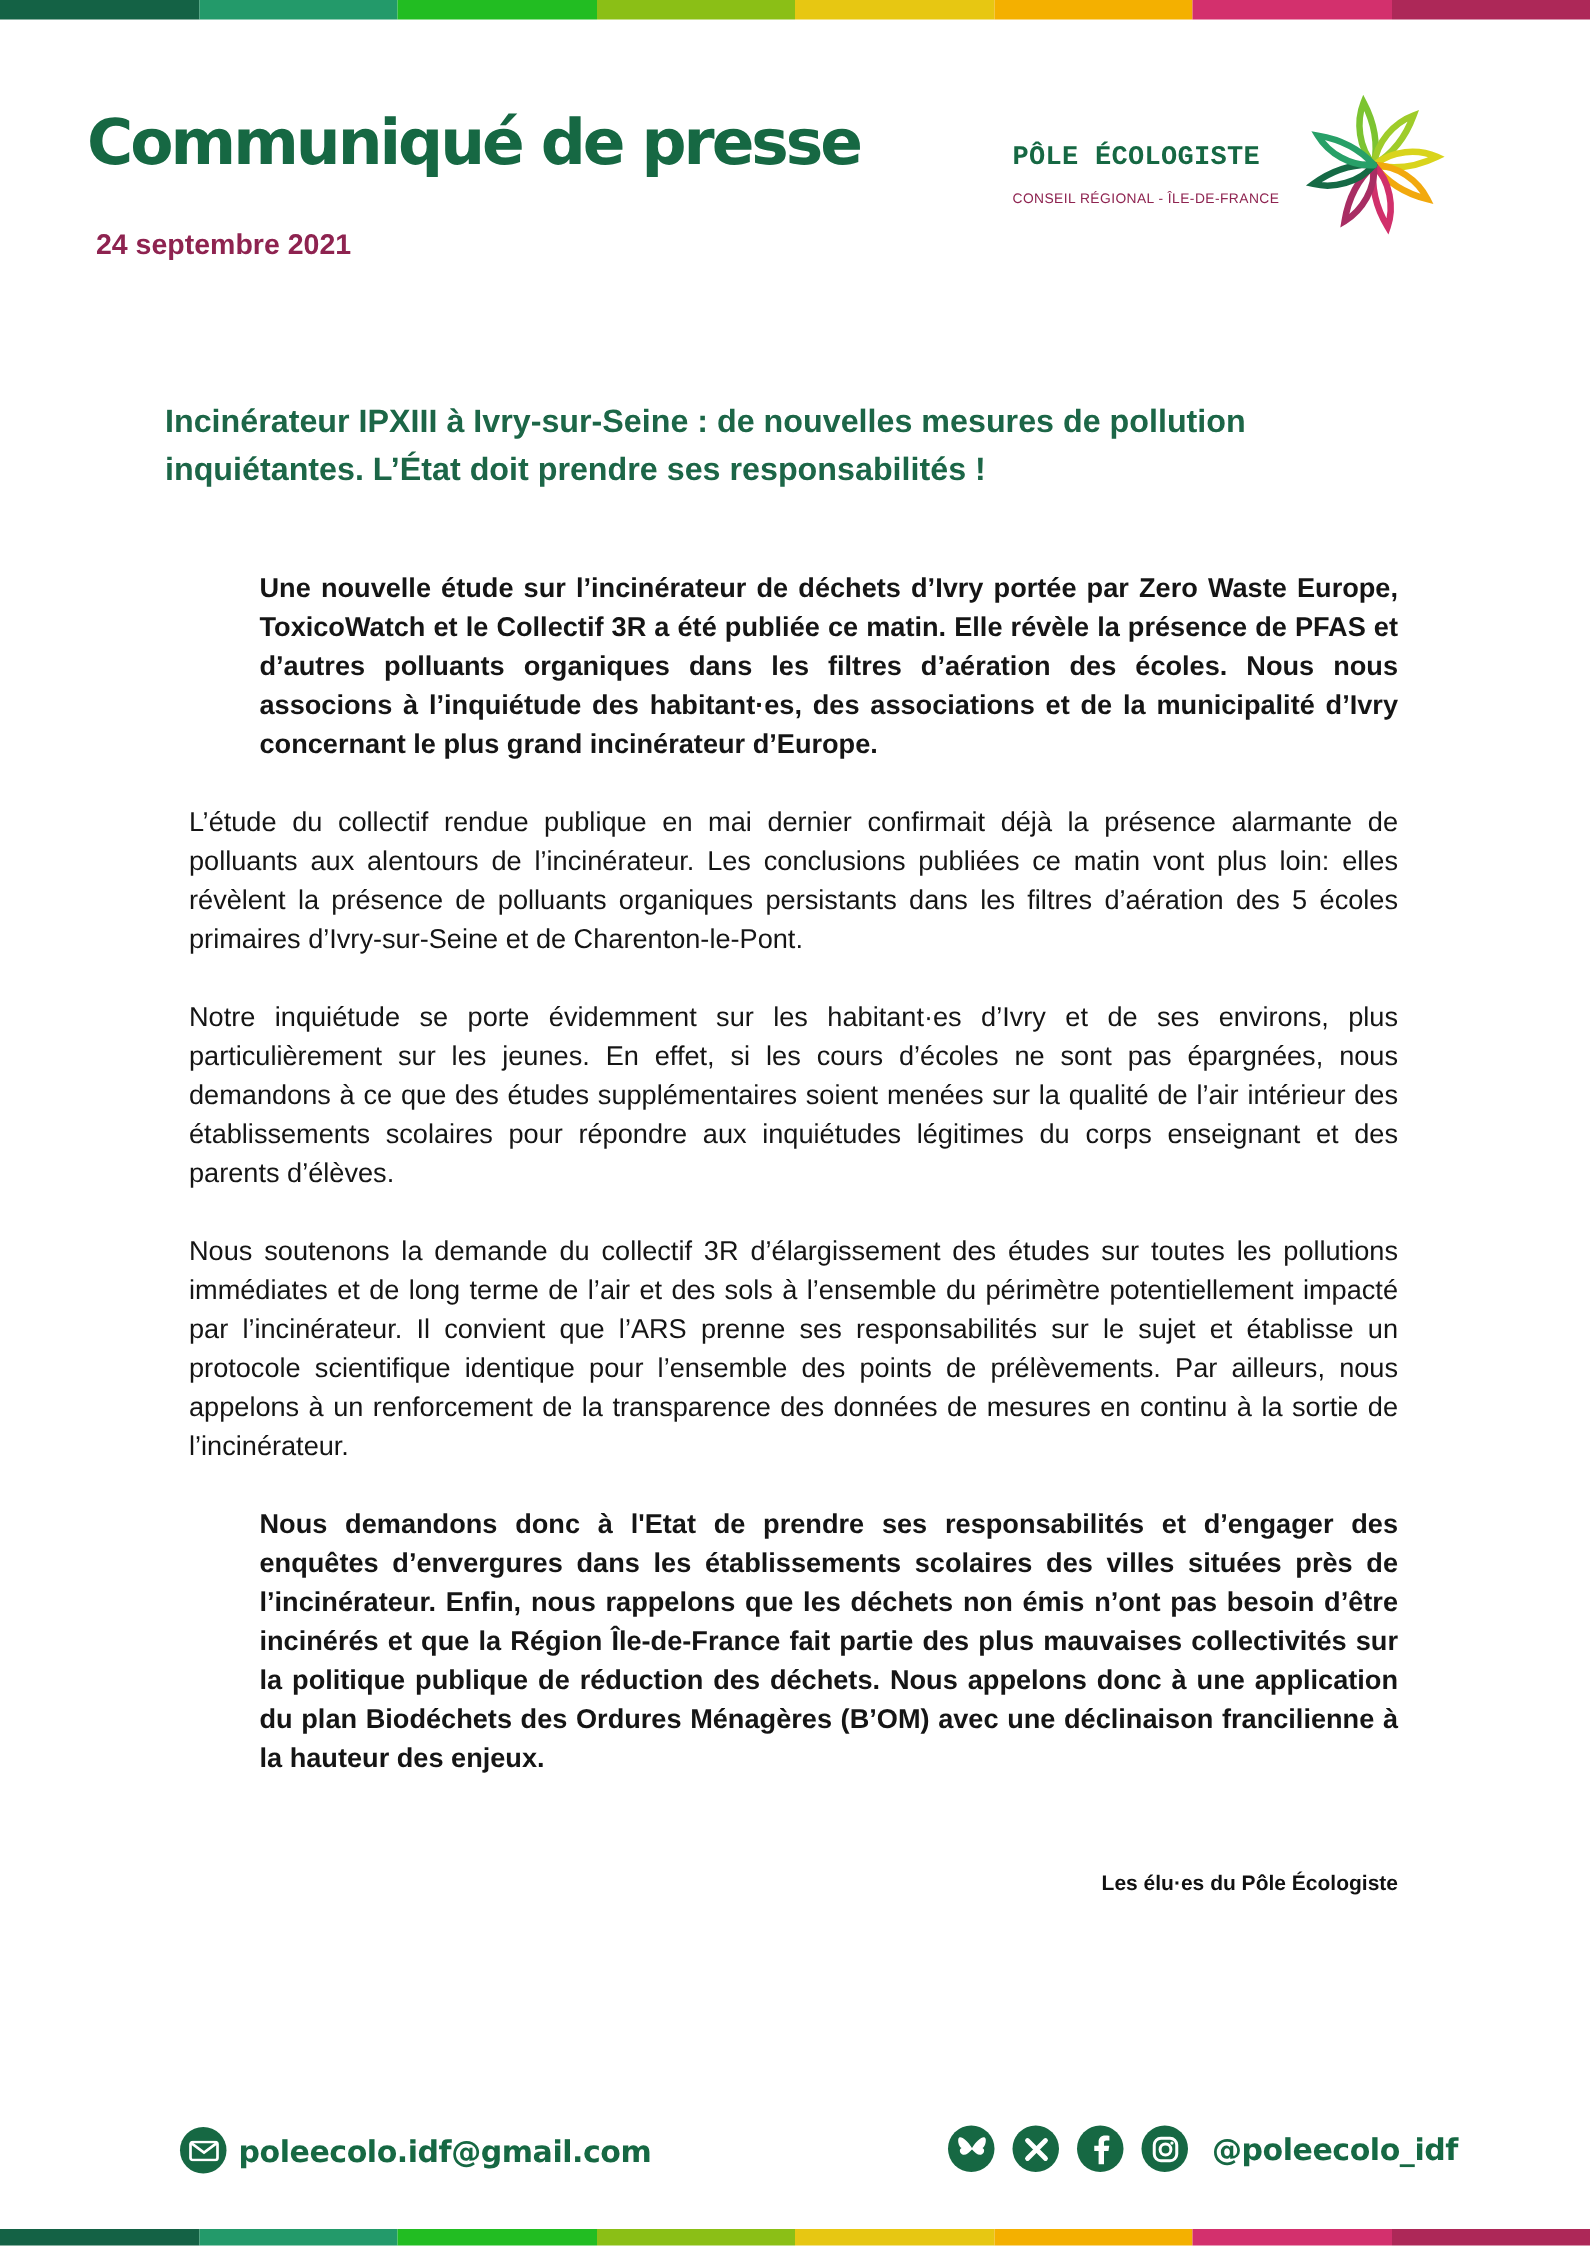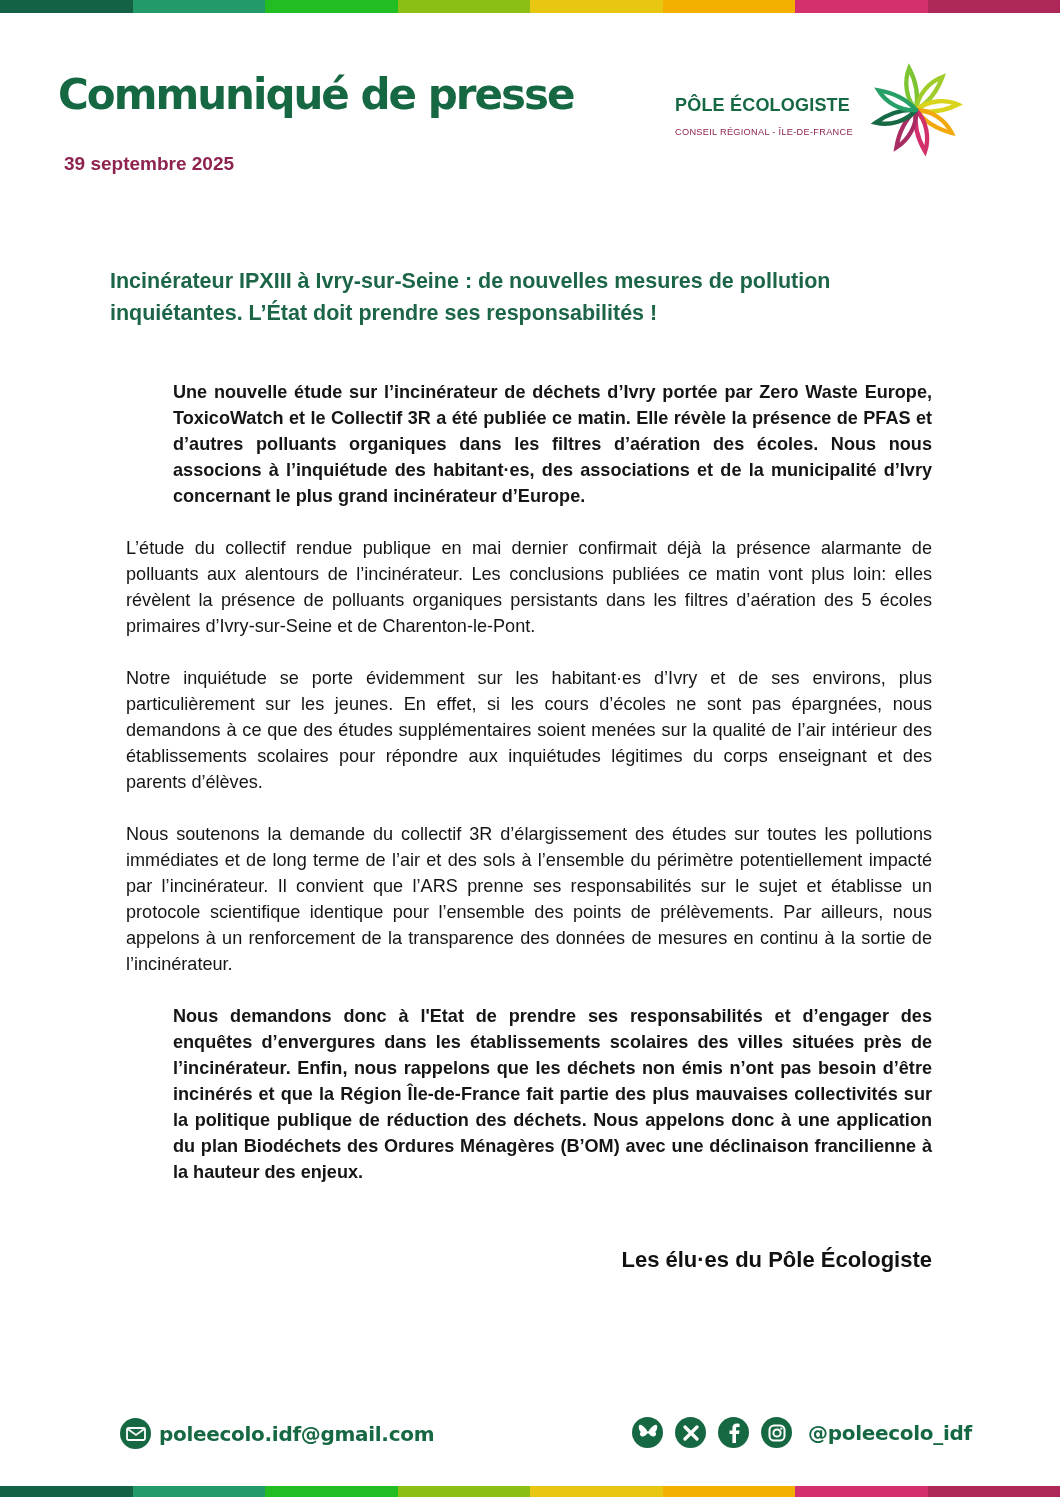--- a/index.html
+++ b/index.html
@@ -8,33 +8,33 @@
   .stripe { position: absolute; left: 0; width: 1060px; height: 11px; display: flex; }
   .stripe.top { top: 0; height: 13px; }
   .stripe.bottom { bottom: 0; height: 11px; }
   .stripe span { flex: 1; height: 100%; }
   .title { position: absolute; left: 58px; top: 74px; margin: 0;
            font-family: "DejaVu Sans", sans-serif; font-weight: bold;
            font-size: 42px; letter-spacing: -2px; color: #166843; line-height: 1; }
   .date { position: absolute; left: 64px; top: 153px; font-weight: bold;
           font-size: 19px; color: #8e2350; }
   .logo-text { position: absolute; left: 675px; top: 96px; text-align: left; }
-  .logo-name { font-family: Liberation Sans, sans-serif; font-weight: bold; font-size: 18px;
+  .logo-name { font-family: Liberation Mono, monospace; font-weight: bold; font-size: 18px;
                color: #166843; letter-spacing: 0.2px; line-height: 1; }
   .logo-sub { font-size: 9.2px; color: #8e2350; margin-top: 13px; letter-spacing: 0.3px; }
   .logo-flower { position: absolute; left: 866px; top: 62px; width: 100px; height: 96px; }
   .headline { position: absolute; left: 110px; width: 840px; top: 265px; margin: 0;
               text-align: left; font-weight: bold; font-size: 21.5px; line-height: 32px;
               color: #1c6647; }
   .body { position: absolute; left: 126px; width: 806px; top: 379px; }
   .body p { margin: 0 0 26px 0; font-size: 18.1px; line-height: 26px; text-align: justify;
             color: #151515; }
   .body p.bold { font-weight: bold; margin-left: 47px; }
   .signature { position: absolute; right: 128px; top: 1247px; font-weight: bold;
-               font-size: 22px; color: #111; }
+               font-size: 14px; color: #111; }
   .footer-email { position: absolute; left: 120px; top: 1418px; display: flex; align-items: center; gap: 8px; }
   .footer-email .txt, .footer-social .txt { font-family: "DejaVu Sans", sans-serif; font-weight: bold;
                font-size: 20px; color: #166843; letter-spacing: -0.3px; }
   .circle { width: 31px; height: 31px; border-radius: 50%; background: #166843;
             display: flex; align-items: center; justify-content: center; color: #fff; }
   .footer-social { position: absolute; left: 632px; top: 1417px; display: flex; align-items: center; gap: 12px; }
   .footer-social .txt { margin-left: 4px; }
 </style>
 </head>
 <body>
@@ -44,21 +44,21 @@
     <span style="background: rgb(35, 154, 106);"></span>
     <span style="background: rgb(34, 189, 34);"></span>
     <span style="background: rgb(139, 191, 22);"></span>
     <span style="background: rgb(231, 199, 18);"></span>
     <span style="background: rgb(244, 176, 0);"></span>
     <span style="background: rgb(211, 48, 109);"></span>
     <span style="background: rgb(173, 40, 88);"></span>
 </div>
 
 <h1 class="title">Communiqué de presse</h1>
-<div class="date">39 septembre 2025</div>
+<div class="date">24 septembre 2021</div>
 
 <div class="logo-text">
   <div class="logo-name">PÔLE ÉCOLOGISTE</div>
   <div class="logo-sub">CONSEIL RÉGIONAL - ÎLE-DE-FRANCE</div>
 </div>
 
 <svg class="logo-flower" viewBox="-50 -50 100 100">
   <g fill="none" stroke-width="4.5" stroke-linecap="round">
     <path d="M0 0 C -8 -14, -6 -32, 2 -44 C 6 -30, 6 -14, 0 0" stroke="#7cc431" transform="rotate(-12)"></path>
     <path d="M0 0 C -8 -14, -6 -32, 2 -44 C 6 -30, 6 -14, 0 0" stroke="#9fcc2a" transform="rotate(36)"></path>

